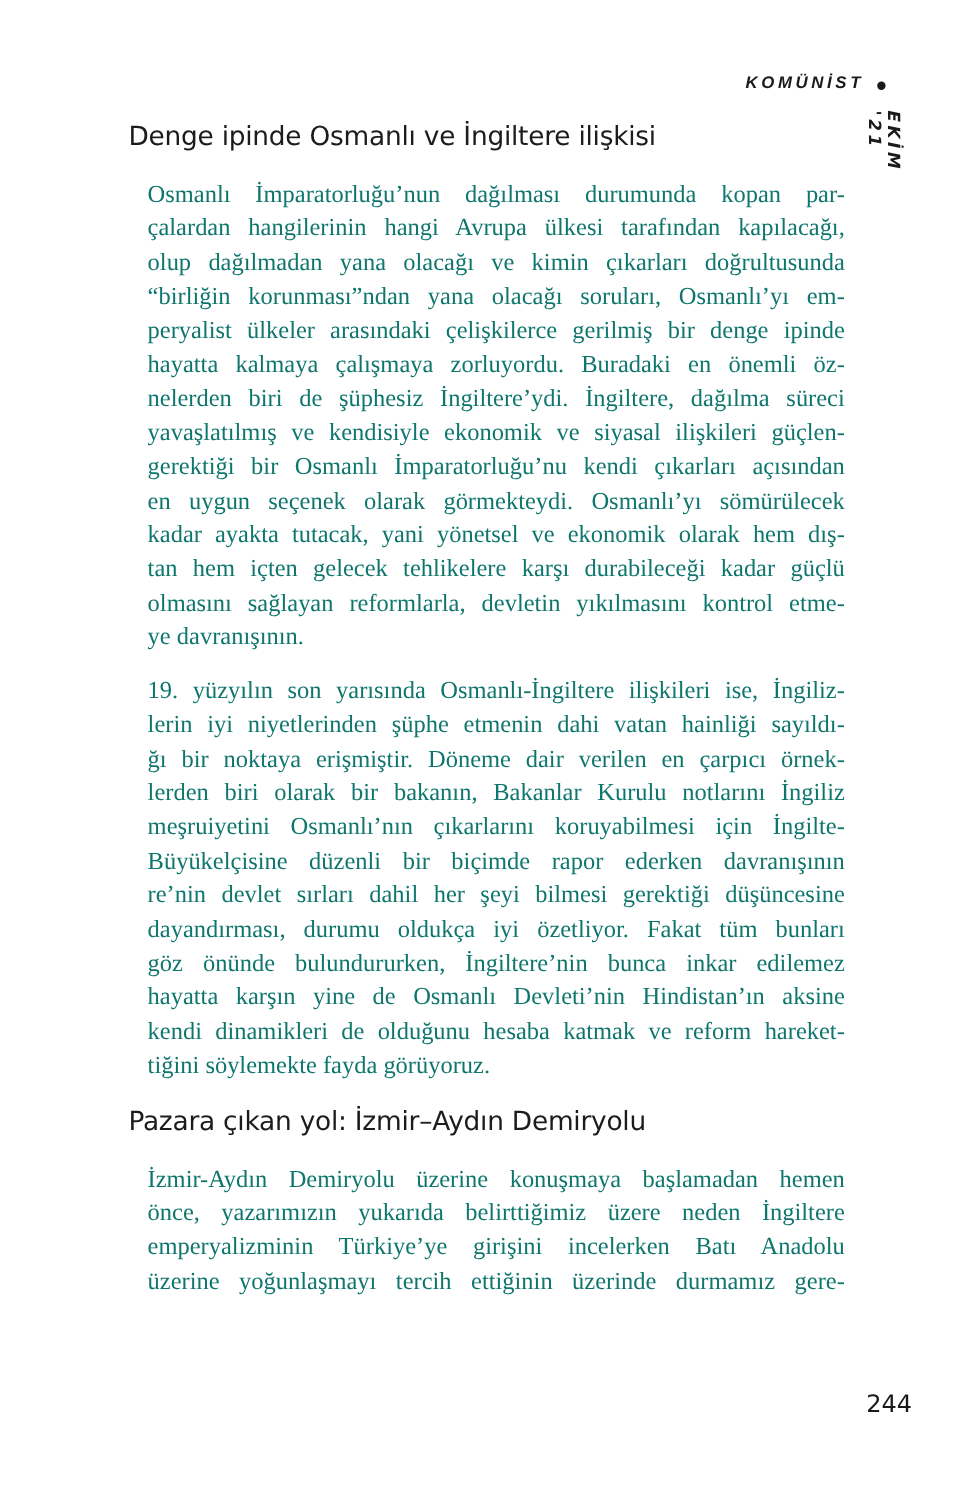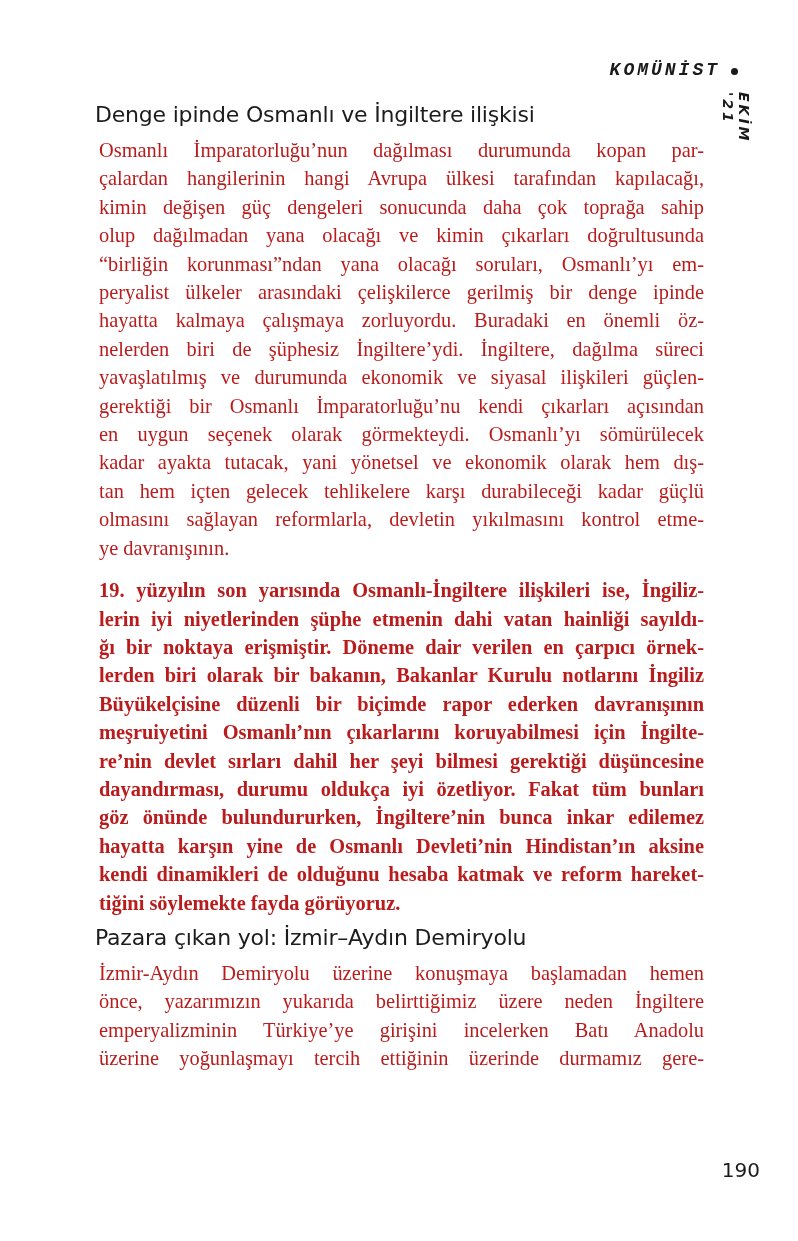--- a/index.html
+++ b/index.html
@@ -1,90 +1,89 @@
 <!DOCTYPE html>
 <html><head>
 <meta charset="utf-8">
 <style>
   html, body { margin: 0; padding: 0; background: #ffffff; }
   body { width: 798px; height: 1241px; position: relative; overflow: hidden; color: #1e1e1e; }
   .running-head {
     position: absolute; top: 60px; left: 560px; width: 160px; text-align: right;
-    font-family: Liberation Mono, monospace; font-weight: bold; font-style: italic;
-    font-size: 18px; letter-spacing: 3px; color: #1a1a1a;
+    font-family: Liberation Sans, sans-serif; font-weight: bold; font-style: italic;
+    font-size: 14px; letter-spacing: 3px; color: #1a1a1a;
   }
   .head-dot {
     position: absolute; top: 68px; left: 731px; width: 7px; height: 7px; border-radius: 50%; background: #1a1a1a;
   }
   .side-date {
     position: absolute; top: 92px; left: 722px; width: 30px; height: 80px;
     writing-mode: vertical-rl; font-family: "DejaVu Sans", sans-serif; font-weight: bold; font-style: italic;
     font-size: 14px; letter-spacing: 3px; color: #1a1a1a;
   }
-  .content { position: absolute; left: 95px; top: 98px; width: 613px; }
+  .content { position: absolute; left: 107px; top: 98px; width: 613px; }
   h2 {
     font-family: "DejaVu Sans", sans-serif; font-weight: normal; font-size: 22px;
     margin: 0; line-height: 34px; color: #1c1c1c; letter-spacing: -0.2px;
   }
   p {
     font-family: "Liberation Serif", serif; font-size: 20.4px; line-height: 28.4px;
-    text-align: justify; margin: 4px; hyphens: manual; color: #b91c1c;
+    text-align: justify; margin: 16px; hyphens: manual; color: #0f766e;
   }
-  p.gap { margin-top: 14px; font-weight: bold; }
+  p.gap { margin-top: 14px; }
   h2.sec2 { margin-top: 4px; }
   .line { display: block; text-align: justify; text-align-last: justify; white-space: nowrap; }
   .line.last { text-align-last: left; }
   .page-number {
     position: absolute; top: 1158px; left: 700px; width: 60px; text-align: right;
     font-family: "DejaVu Sans", sans-serif; font-size: 20px; color: #1a1a1a;
   }
 </style>
 </head>
 <body>
 
 <div class="running-head">KOMÜNİST</div>
 <div class="head-dot"></div>
 <div class="side-date">EKİM '21</div>
 
 <div class="content">
   <h2>Denge ipinde Osmanlı ve İngiltere ilişkisi</h2>
   <p>
     <span class="line">Osmanlı İmparatorluğu’nun dağılması durumunda kopan par-</span>
     <span class="line">çalardan hangilerinin hangi Avrupa ülkesi tarafından kapılacağı,</span>
-    <span class="line">kimin değişen güç dengeleri sonucunda daha çok toprağa sahip</span>
     <span class="line">olup dağılmadan yana olacağı ve kimin çıkarları doğrultusunda</span>
     <span class="line">“birliğin korunması”ndan yana olacağı soruları, Osmanlı’yı em-</span>
     <span class="line">peryalist ülkeler arasındaki çelişkilerce gerilmiş bir denge ipinde</span>
     <span class="line">hayatta kalmaya çalışmaya zorluyordu. Buradaki en önemli öz-</span>
     <span class="line">nelerden biri de şüphesiz İngiltere’ydi. İngiltere, dağılma süreci</span>
-    <span class="line">yavaşlatılmış ve durumunda ekonomik ve siyasal ilişkileri güçlen-</span>
+    <span class="line">yavaşlatılmış ve kendisiyle ekonomik ve siyasal ilişkileri güçlen-</span>
     <span class="line">gerektiği bir Osmanlı İmparatorluğu’nu kendi çıkarları açısından</span>
     <span class="line">en uygun seçenek olarak görmekteydi. Osmanlı’yı sömürülecek</span>
     <span class="line">kadar ayakta tutacak, yani yönetsel ve ekonomik olarak hem dış-</span>
     <span class="line">tan hem içten gelecek tehlikelere karşı durabileceği kadar güçlü</span>
     <span class="line">olmasını sağlayan reformlarla, devletin yıkılmasını kontrol etme-</span>
     <span class="line last">ye davranışının.</span>
   </p>
   <p class="gap">
     <span class="line">19. yüzyılın son yarısında Osmanlı-İngiltere ilişkileri ise, İngiliz-</span>
     <span class="line">lerin iyi niyetlerinden şüphe etmenin dahi vatan hainliği sayıldı-</span>
     <span class="line">ğı bir noktaya erişmiştir. Döneme dair verilen en çarpıcı örnek-</span>
     <span class="line">lerden biri olarak bir bakanın, Bakanlar Kurulu notlarını İngiliz</span>
+    <span class="line">meşruiyetini Osmanlı’nın çıkarlarını koruyabilmesi için İngilte-</span>
     <span class="line">Büyükelçisine düzenli bir biçimde rapor ederken davranışının</span>
-    <span class="line">meşruiyetini Osmanlı’nın çıkarlarını koruyabilmesi için İngilte-</span>
     <span class="line">re’nin devlet sırları dahil her şeyi bilmesi gerektiği düşüncesine</span>
     <span class="line">dayandırması, durumu oldukça iyi özetliyor. Fakat tüm bunları</span>
     <span class="line">göz önünde bulundururken, İngiltere’nin bunca inkar edilemez</span>
     <span class="line">hayatta karşın yine de Osmanlı Devleti’nin Hindistan’ın aksine</span>
     <span class="line">kendi dinamikleri de olduğunu hesaba katmak ve reform hareket-</span>
     <span class="line last">tiğini söylemekte fayda görüyoruz.</span>
   </p>
 
   <h2 class="sec2">Pazara çıkan yol: İzmir–Aydın Demiryolu</h2>
   <p>
     <span class="line">İzmir-Aydın Demiryolu üzerine konuşmaya başlamadan hemen</span>
     <span class="line">önce, yazarımızın yukarıda belirttiğimiz üzere neden İngiltere</span>
     <span class="line">emperyalizminin Türkiye’ye girişini incelerken Batı Anadolu</span>
     <span class="line">üzerine yoğunlaşmayı tercih ettiğinin üzerinde durmamız gere-</span>
   </p>
 </div>
 
-<div class="page-number">190</div>
+<div class="page-number">244</div>
 
 </body></html>

